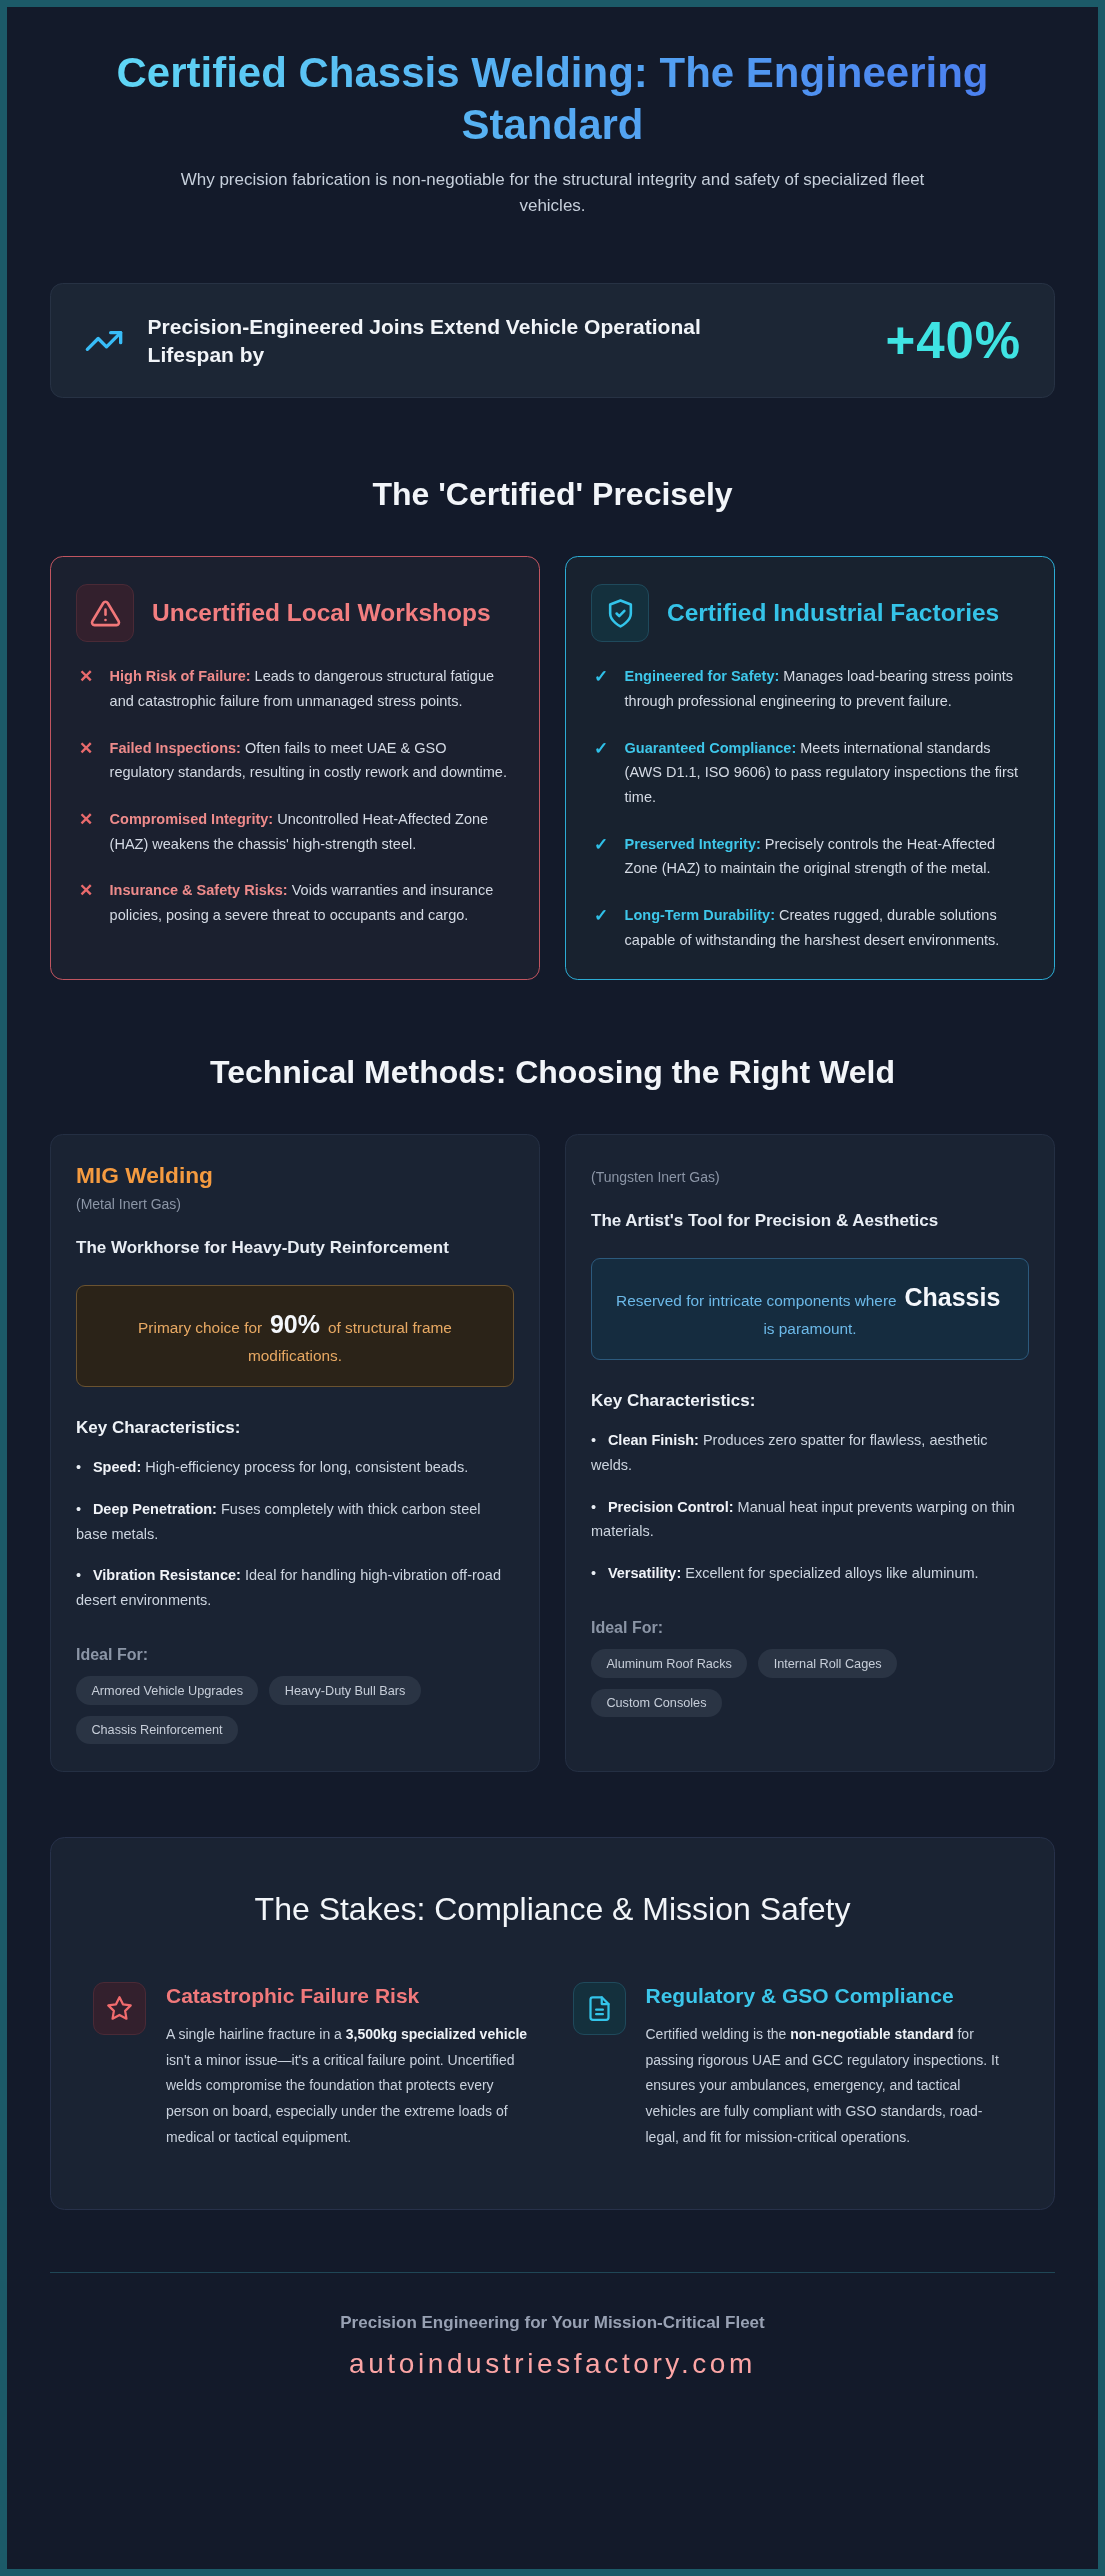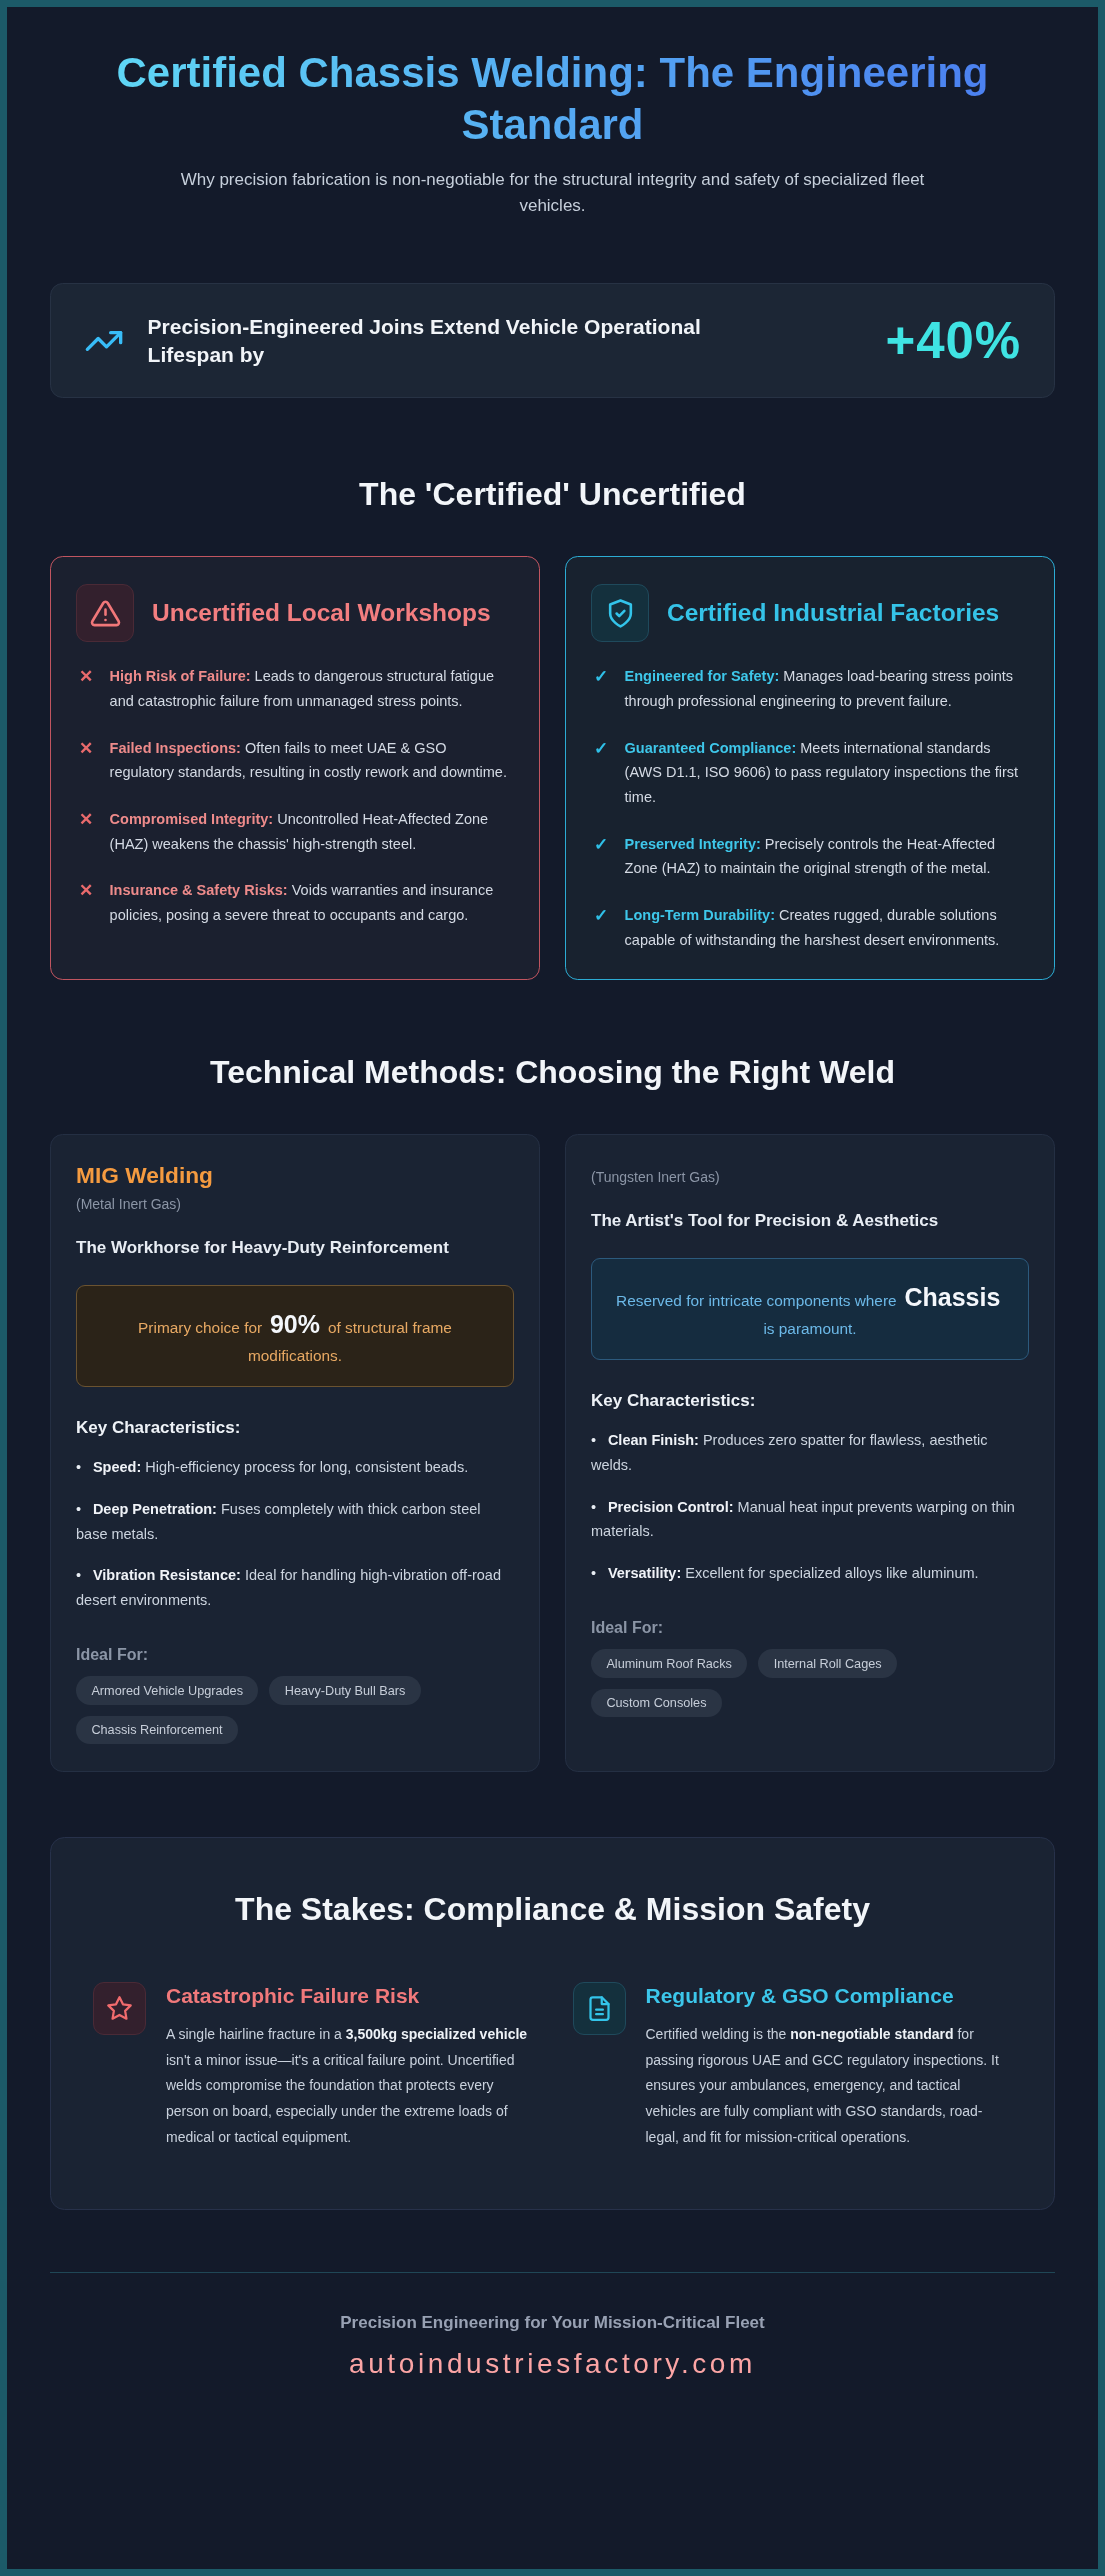--- a/index.html
+++ b/index.html
@@ -110,21 +110,21 @@
     background: #2a3444; color: #c7ced9;
     border-radius: 905px; padding: 7.2px 15.4px; font-size: 12.7px; white-space: nowrap;
   }
 
   
   .stakes {
     margin-top: 65px; border-radius: 14.5px;
     background: #1a2333; border: 0.9px solid #27314a;
     padding: 51px 42px 58px;
   }
-  .stakes h2 { text-align: center; color: #f2f5f9; font-size: 32px; line-height: 1.3; font-weight: bold; margin: 0 72px; }
+  .stakes h2 { text-align: center; color: #f2f5f9; font-size: 32px; line-height: 1.3; font-weight: normal; margin: 0 72px; }
   .stakes-grid { display: grid; grid-template-columns: 1fr 1fr; gap: 40px; margin-top: 51px; }
   .stake { display: flex; gap: 20px; align-items: flex-start; }
   .icon-box.small { width: 53px; height: 53px; }
   .stake h4 { font-size: 21px; line-height: 1.3; font-weight: bold; }
   .stake.risk h4 { color: #f1797b; }
   .stake.comp h4 { color: #3cc6ea; }
   .stake p { margin-top: 12.7px; font-size: 14px; line-height: 1.85; color: #c9d1dd; }
   .stake p strong { color: #eef2f7; }
 
   
@@ -150,21 +150,21 @@
       <span class="icon">
         <svg width="40" height="40" viewBox="0 0 24 24" fill="none" stroke="#38bdf8" stroke-width="2" stroke-linecap="round" stroke-linejoin="round">
           <polyline points="22 7 13.5 15.5 8.5 10.5 2 17"></polyline>
           <polyline points="16 7 22 7 22 13"></polyline>
         </svg>
       </span>
       <div class="label">Precision-Engineered Joins Extend Vehicle Operational Lifespan by</div>
       <div class="value">+40%</div>
     </div>
 
-    <h2 class="section mt-diff">The 'Certified' Uncertified</h2>
+    <h2 class="section mt-diff">The 'Certified' Precisely</h2>
 
     <div class="grid2">
 
       <article class="card bad">
         <div class="card-head">
           <span class="icon-box red">
             <svg width="31" height="31" viewBox="0 0 24 24" fill="none" stroke="#f17779" stroke-width="2" stroke-linecap="round" stroke-linejoin="round">
               <path d="M10.29 3.86L1.82 18a2 2 0 0 0 1.71 3h16.94a2 2 0 0 0 1.71-3L13.71 3.86a2 2 0 0 0-3.42 0z"></path>
               <line x1="12" y1="9" x2="12" y2="13"></line>
               <line x1="12" y1="17" x2="12.01" y2="17"></line>

